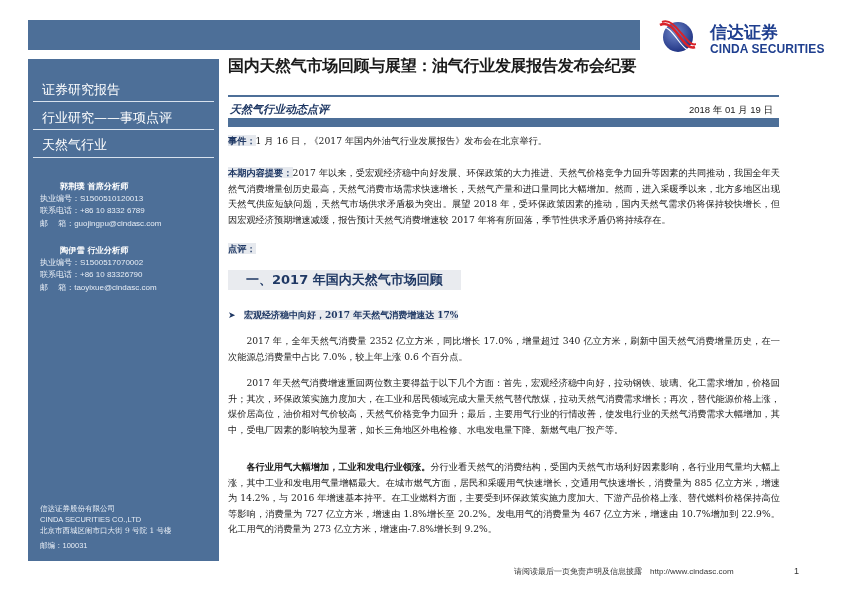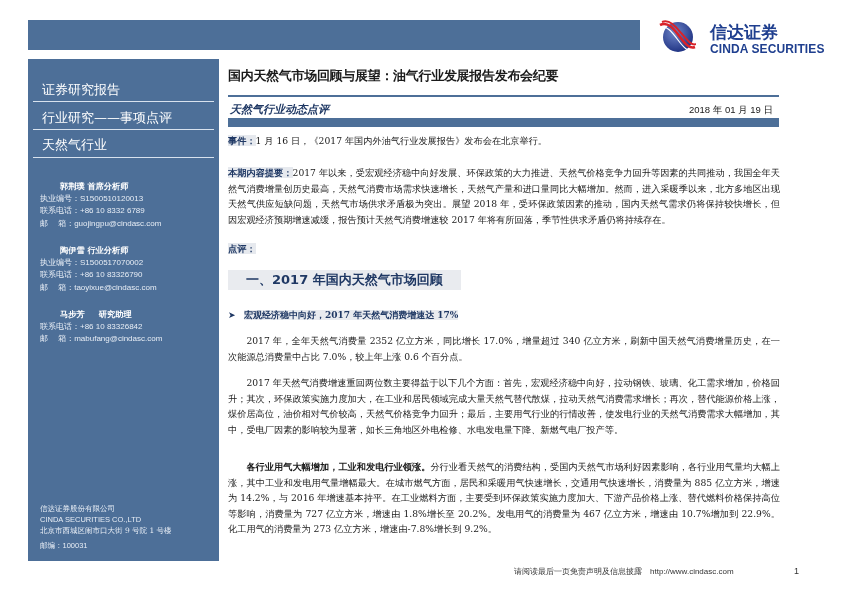--- a/index.html
+++ b/index.html
@@ -14,21 +14,21 @@
   .logo-en { position: absolute; left: 52px; top: 23px; font-family: "Liberation Sans", sans-serif; font-weight: bold; font-size: 12px; color: #1f3f8f; letter-spacing: 0.1px; }
 
   .sidebar { position: absolute; left: 28px; top: 59px; width: 191px; height: 502px; background: #4d6f98; color: #ffffff; }
   .side-title { position: absolute; left: 14px; font-family: "DejaVu Sans", sans-serif; font-size: 13px; color: #ffffff; }
   .side-rule { position: absolute; left: 5px; width: 181px; height: 1px; background: #d8e2ee; }
   .analyst { position: absolute; left: 12px; font-size: 8px; line-height: 12.5px; color: #e7edf5; }
   .analyst .name { font-weight: bold; color: #ffffff; font-size: 8.2px; margin-left: 20px; }
   .analyst .v { font-family: "Liberation Sans", sans-serif; }
   .company { position: absolute; left: 12px; top: 444px; font-size: 7.5px; line-height: 11px; color: #e7edf5; }
   .company .en { font-family: "Liberation Sans", sans-serif; }
-  .title { position: absolute; left: 228px; top: 67px; font-family: "DejaVu Sans", sans-serif; font-weight: bold; font-size: 13px; color: #1a1a1a; white-space: nowrap; letter-spacing: -0.3px; }
+  .title { position: absolute; left: 228px; top: 56px; font-family: "DejaVu Sans", sans-serif; font-weight: bold; font-size: 16px; color: #1a1a1a; white-space: nowrap; letter-spacing: -0.3px; }
   .title-rule { position: absolute; left: 228px; top: 95px; width: 551px; height: 1.5px; background: #4d6f98; }
   .subtitle { position: absolute; left: 230px; top: 102px; font-size: 11px; font-weight: bold; font-style: italic; color: #1f3864; }
   .date { position: absolute; left: 689px; top: 104px; font-family: "Liberation Sans", sans-serif; font-size: 9.5px; color: #1a1a1a; }
   .date-bar { position: absolute; left: 228px; top: 118px; width: 551px; height: 9px; background: #4d6f98; }
 
   .p { position: absolute; left: 228px; width: 552px; font-size: 9.2px; line-height: 15.5px; color: #1a1a1a; text-align: justify; }
   .lbl { font-weight: bold; color: #1f3864; background: #e6e9ee; }
   .indent { text-indent: 2em; }
 
   .sec-head { position: absolute; left: 228px; top: 270px; font-family: "DejaVu Sans", sans-serif; font-weight: bold; font-size: 13px; color: #1f3864; background: #e9ebef; padding: 1px 18px; }
@@ -76,25 +76,20 @@
     <div><span style="white-space:pre">邮    箱：</span><span class="v">guojingpu@cindasc.com</span></div>
   </div>
 
   <div class="analyst" style="top:185px">
     <div class="name">陶伊雪 行业分析师</div>
     <div><span>执业编号：</span><span class="v">S1500517070002</span></div>
     <div><span>联系电话：</span><span class="v">+86 10 83326790</span></div>
     <div><span style="white-space:pre">邮    箱：</span><span class="v">taoyixue@cindasc.com</span></div>
   </div>
 
-  <div class="analyst" style="top:249px">
-    <div class="name" style="white-space:pre">马步芳     研究助理</div>
-    <div><span>联系电话：</span><span class="v">+86 10 83326842</span></div>
-    <div><span style="white-space:pre">邮    箱：</span><span class="v">mabufang@cindasc.com</span></div>
-  </div>
 
   <div class="company">
     <div>信达证券股份有限公司</div>
     <div class="en">CINDA SECURITIES CO.,LTD</div>
     <div>北京市西城区闹市口大街 9 号院 1 号楼</div>
     <div style="margin-top:4px"><span>邮编：</span><span class="en">100031</span></div>
   </div>
 </div>
 
 <div class="title">国内天然气市场回顾与展望：油气行业发展报告发布会纪要</div>

